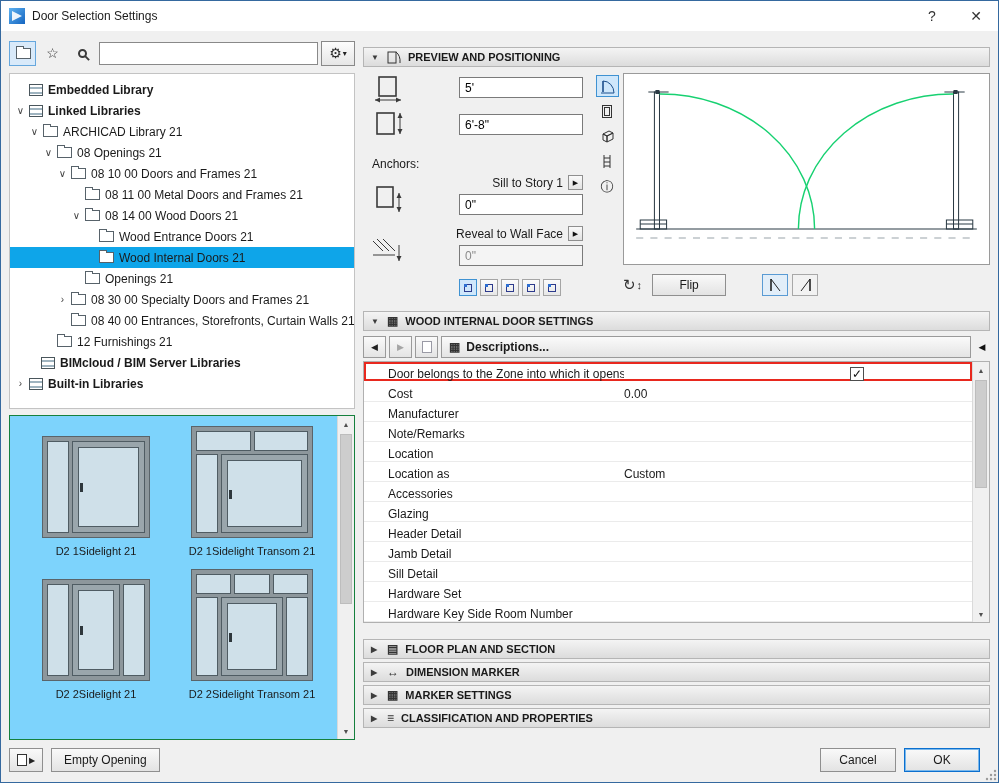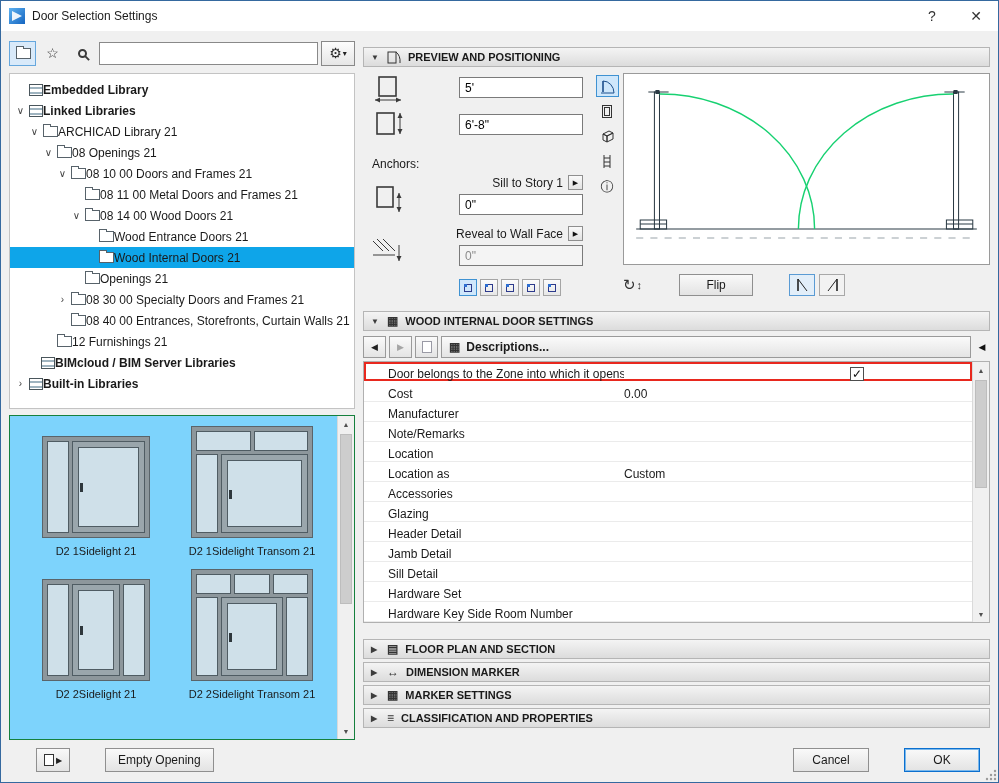--- a/index.html
+++ b/index.html
@@ -30,21 +30,21 @@
   .search-glyph::after { content:''; position:absolute; width:6px; height:2px; background:#3a3a3a; transform:rotate(45deg); right:-5px; bottom:-3px; }
   .search-input { flex:1; height:23px; border:1px solid #898989; background:#fff; padding:0 5px; font:12px "Liberation Sans",sans-serif; }
   .gear-btn { width:34px; height:25px; border:1px solid #898989; background:linear-gradient(#fdfdfd,#e6e6e6); display:flex; align-items:center; justify-content:center; gap:1px; }
   .mini-arrow { font-size:8px; color:#222; }
 
   
   .tree { background:#fff; border:1px solid #c3c3c3; height:336px; overflow:hidden; padding-top:5px; flex:0 0 auto; }
   .tree-row { height:21px; display:flex; align-items:center; white-space:nowrap; cursor:default; }
   .tree-row.selected { background:#0ea5e9; }
   .tree-arrow { width:13px; flex:0 0 auto; text-align:center; font-size:10px; color:#444; }
-  .tree-label { }
+  .tree-label { margin-left:5px; }
   .tree-label.bold { font-weight:bold; }
   .icon-folder { width:15px; height:11px; border:1px solid #57626a; background:#fff; position:relative; flex:0 0 auto; margin-left:2px; }
   .icon-folder::before { content:''; position:absolute; top:-3px; left:-1px; width:6px; height:2px; background:#fff; border:1px solid #57626a; border-bottom:0; }
   .icon-lib { width:14px; height:12px; border:1px solid #4a565c; flex:0 0 auto; margin-left:2px;
               background:linear-gradient(#fff 0 2px,#9fb4c0 2px 4px,#fff 4px 7px,#9fb4c0 7px 9px,#fff 9px); }
 
   
   .thumbs { background:#7dd3fc; border:1px solid #15803d; margin-top:6px; flex:1; position:relative; overflow:hidden; min-height:0; }
   .thumb-grid { display:grid; grid-template-columns:1fr 1fr; padding:10px 24px 0 8px; row-gap:12px; }
   .thumb-cell { display:flex; flex-direction:column; align-items:center; gap:7px; }
@@ -61,21 +61,21 @@
   .leaf::after { content:''; position:absolute; left:7px; top:46%; width:3px; height:9px; background:#2e373c; }
 
   
   .scrollbar { position:absolute; top:0; right:0; bottom:0; width:17px; background:#f0f0f0; border-left:1px solid #dadada; display:flex; flex-direction:column; align-items:center; }
   .sb-btn { width:17px; height:16px; display:flex; align-items:center; justify-content:center; font-size:7px; color:#505050; flex:0 0 auto; }
   .sb-track { flex:1; width:100%; position:relative; }
   .sb-thumb { position:absolute; left:2px; right:2px; background:#cdcdcd; border:1px solid #bdbdbd; }
 
   
   .left-footer { height:28px; margin-top:6px; display:flex; align-items:center; gap:8px; flex:0 0 auto; }
-  .btn { height:24px; border:1px solid #8f8f8f; background:linear-gradient(#f9f9f9,#e3e3e3); padding:0 12px; font:12px "Liberation Sans",sans-serif; display:inline-flex; align-items:center; justify-content:center; cursor:default;margin-left:27px; }
+  .btn { height:24px; border:1px solid #8f8f8f; background:linear-gradient(#f9f9f9,#e3e3e3); padding:0 12px; font:12px "Liberation Sans",sans-serif; display:inline-flex; align-items:center; justify-content:center; cursor:default; }
   .btn.default { border:1px solid #0b6fce; box-shadow:inset 0 0 0 1px #7ab8ec; }
   .sq-btn { width:34px; padding:0; gap:2px; }
   .mini-door { width:10px; height:12px; border:1px solid #333; background:#fff; display:inline-block; }
   .mini-tri { font-size:8px; color:#222; }
 
   
   .rp-header { height:24px; display:flex; align-items:center; justify-content:space-between; padding:0 3px; flex:0 0 auto; }
   .rp-title { font-weight:bold; }
   .section-bar { height:20px; margin-top:8px; background:linear-gradient(#f4f4f4,#dcdcdc); border:1px solid #b5b5b5; display:flex; align-items:center; gap:7px; padding:0 7px; font-weight:bold; font-size:11px; flex:0 0 auto; cursor:default; }
   .section-bar.tight { margin-top:6px; }

